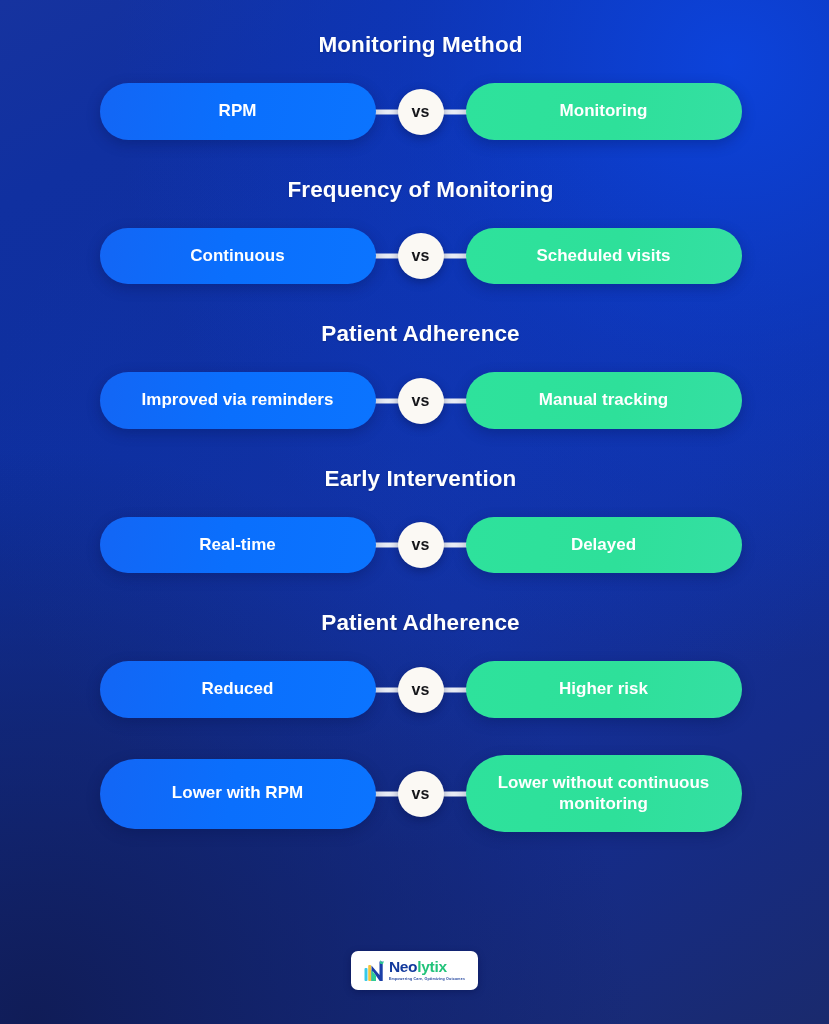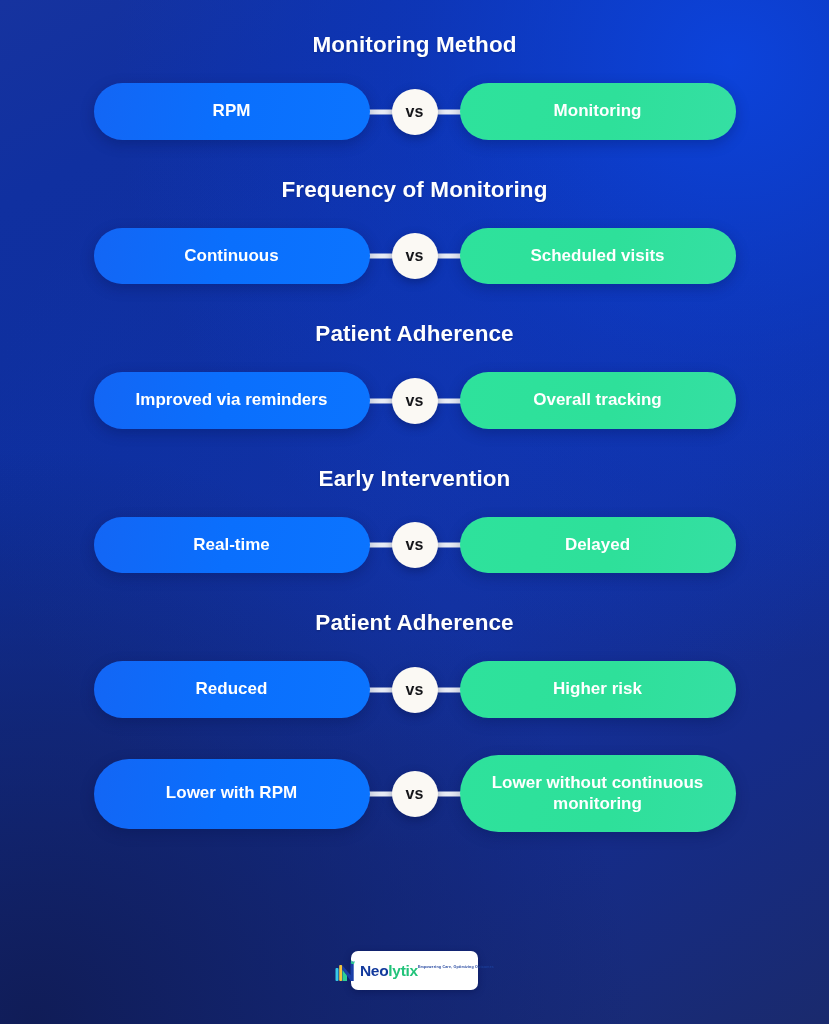--- a/index.html
+++ b/index.html
@@ -28,20 +28,21 @@
     position:absolute;
     inset:0;
     background: radial-gradient(75% 55% at 50% 45%, rgba(20,62,200,0.22) 0%, rgba(20,62,200,0.0) 70%);
     pointer-events:none;
   }
 
   .rows {
     position: relative;
     z-index: 2;
     padding-top: 34px;
+    margin-left: 6px;
   }
 
   .row {
     position: relative;
     width: 829px;
   }
 
   .row-title {
     text-align: center;
     color: #ffffff;
@@ -139,21 +140,21 @@
     border-radius: 7px;
     display: flex;
     align-items: center;
     justify-content: center;
     gap: 5px;
     padding: 0 7px;
     box-sizing: border-box;
     box-shadow: 0 2px 7px rgba(3,12,60,0.35);
   }
   .logo-mark { width: 20px; height: 24px; flex: 0 0 20px; }
-  .logo-text { display: flex; flex-direction: row; justify-content: center; }
+  .logo-text { display: flex; flex-direction: column; justify-content: center; }
   .logo-word {
     font-size: 15.5px;
     font-weight: 700;
     letter-spacing: -0.3px;
     line-height: 1;
     color: #12399c;
   }
   .logo-word .ly { color: #22c37a; }
   .logo-tag {
     font-size: 3.6px;
@@ -200,21 +201,21 @@
 
     <div class="row" style="margin-bottom:36px;">
       <h2 class="row-title">Patient Adherence</h2>
       <div class="compare">
         <div class="connector left"></div>
         <div class="connector right"></div>
         <div class="pill pill-left">Improved via reminders</div>
         <div class="gap-lr"></div>
         <div class="vs-badge">vs</div>
         <div class="gap-lr"></div>
-        <div class="pill pill-right">Overall tracking</div>
+        <div class="pill pill-right">Manual tracking</div>
       </div>
     </div>
 
     <div class="row" style="margin-bottom:36px;">
       <h2 class="row-title">Early Intervention</h2>
       <div class="compare">
         <div class="connector left"></div>
         <div class="connector right"></div>
         <div class="pill pill-left">Real-time</div>
         <div class="gap-lr"></div>

